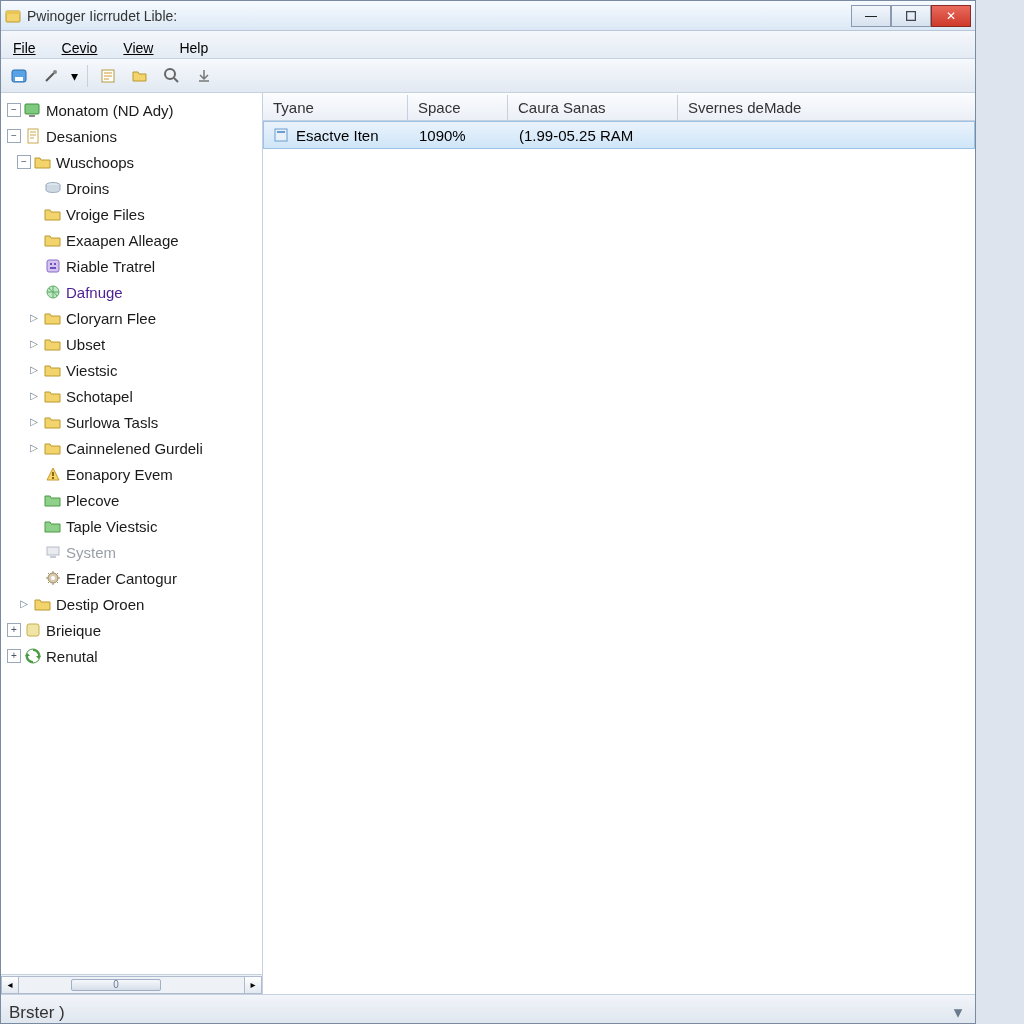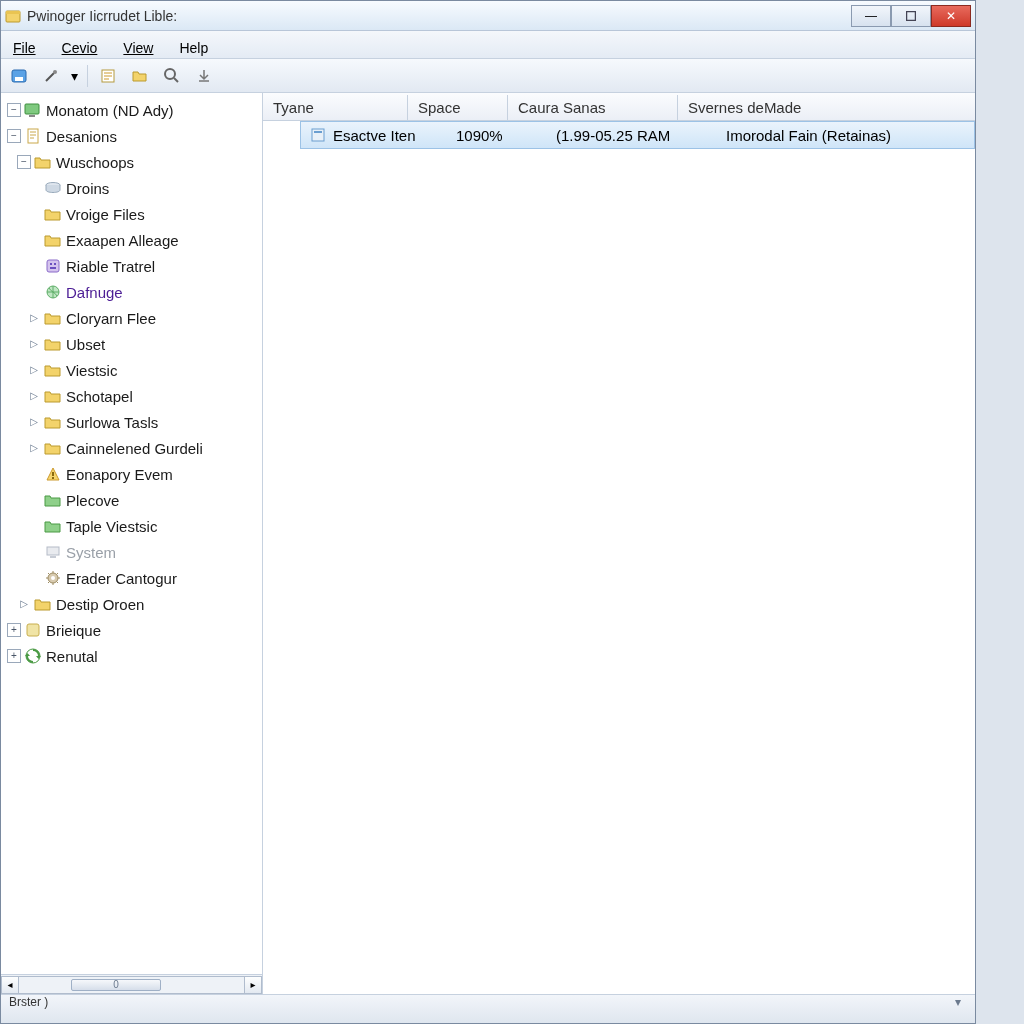--- a/index.html
+++ b/index.html
@@ -48,28 +48,28 @@
   .scroll-btn { width: 18px; height: 18px; border: 1px solid #b0bccd; background: linear-gradient(#fdfefe,#e3e9f1); display: flex; align-items:center; justify-content:center; font-size: 10px; cursor: pointer; }
   .scroll-track { flex:1; height: 18px; border-top:1px solid #b0bccd; border-bottom:1px solid #b0bccd; display:flex; align-items:center; padding: 0 2px; }
   .scroll-thumb { width: 90px; height: 12px; background: linear-gradient(#f6f8fb,#d6deea); border:1px solid #9fb0c6; border-radius:2px; margin-left: 50px; display:flex; align-items:center; justify-content:center; font-size:10px; color:#6b7a8e; }
 
   
   .list-panel { flex: 1; background: #fff; display: flex; flex-direction: column; }
   .list-header { height: 28px; display: flex; background: linear-gradient(#fbfcfe,#ebeff6); border-bottom: 1px solid #c6d1df; align-items: flex-end; }
   .col { border-right: 1px solid #c6d1df; padding: 4px 10px; color: #333; display:flex; align-items:center; font-size: 15px; }
   .col:last-child { border-right: 0; }
   .rows { flex: 1; }
-  .row { height: 28px; display: flex; align-items: flex-end; border: 1px solid transparent; margin-left: 37px; }
+  .row { height: 28px; display: flex; align-items: flex-end; border: 1px solid transparent; }
   .row.selected { background: linear-gradient(#eaf3fc,#cfe5f8); border-color: #9cc2e6; }
   .cell { padding: 0 10px; display:flex; align-items:center; height: 100%; font-size: 15px; }
 
   .row-icon { width: 16px; height: 14px; margin-right: 6px; display:inline-flex; }
 
   
-  .statusbar { height: 28px; background: linear-gradient(#f2f5fa,#dfe6ef); display:flex; align-items:flex-start; padding: 0 8px; font-size: 12px; color:#333; }
+  .statusbar { height: 28px; background: linear-gradient(#f2f5fa,#dfe6ef); display:flex; align-items:flex-end; padding: 0 8px; font-size: 17px; color:#333; }
   .statusbar .status-drop { margin-left: auto; width: 18px; text-align: center; cursor: pointer; color:#6b7a8e; }
 
   
   svg { display: block; }
 </style>
 </head>
 <body>
 
 <div class="window">
 
@@ -454,23 +454,20 @@
                 </svg>
               </span>
             <span>Esactve Iten</span>
           </div>
           <div class="cell" style="width:100px">
               <span>1090%</span>
             </div>
           <div class="cell" style="width:170px">
               <span>(1.99-05.25 RAM</span>
             </div>
-          <div class="cell" style="flex:1">
-              <span>Imorodal Fain (Retainas)</span>
-            </div>
         </div>
       </div>
     </div>
 
   </div>
 
   <div class="statusbar">
     <span>Brster )</span>
     <span class="status-drop">▾</span>
   </div>

